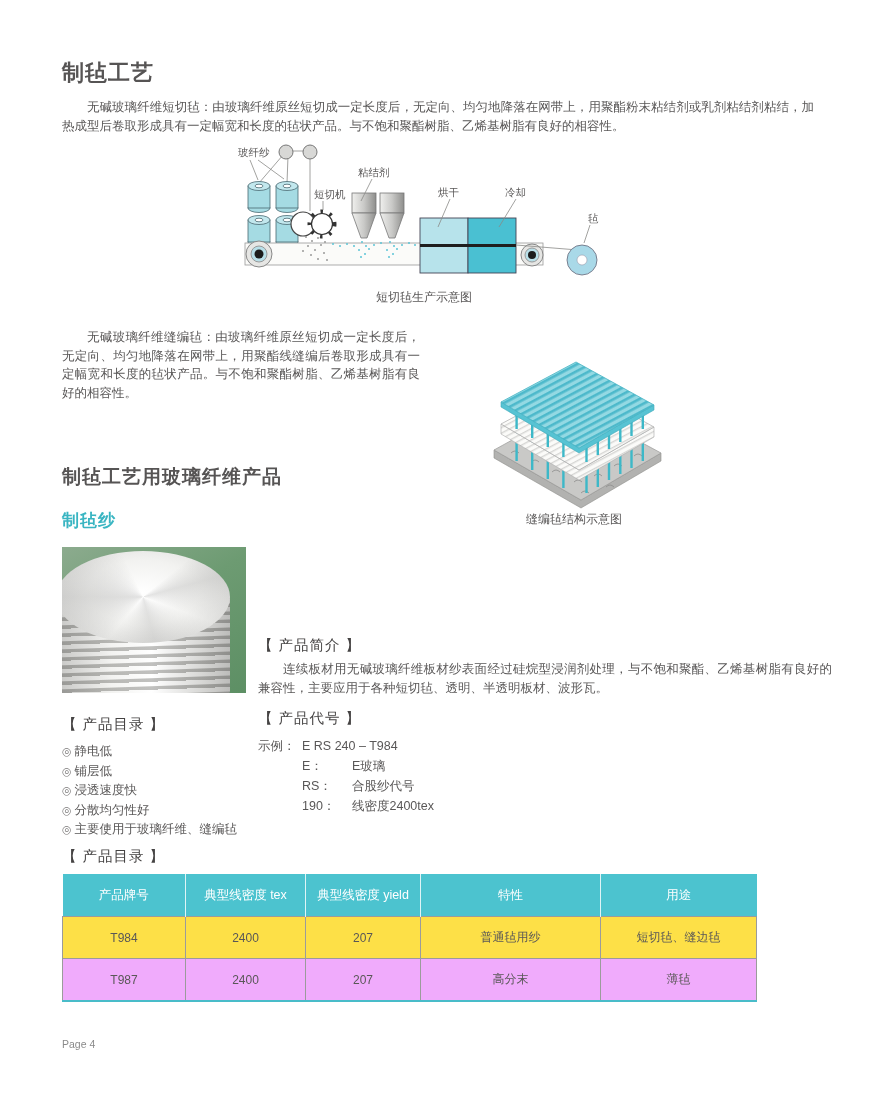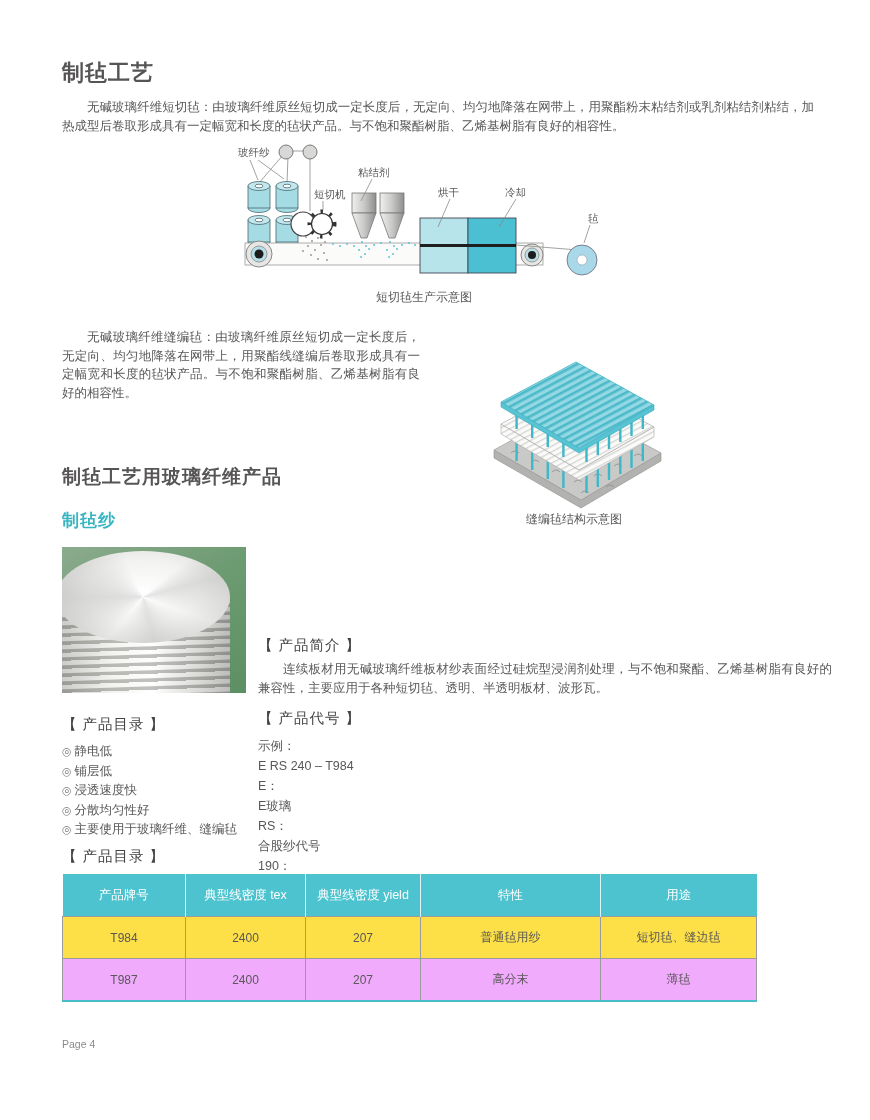--- a/index.html
+++ b/index.html
@@ -15,21 +15,21 @@
 
   .caption{font-size:12px;color:#595757;text-align:center;}
 
   .bracket-head{font-size:14.5px;color:#454343;letter-spacing:1px;}
 
   .feature-list{list-style:none;margin:0;padding:0;}
   .feature-list li{font-size:12.5px;line-height:19.5px;color:#595757;}
   .feature-list .bullet{color:#7a7878;margin-right:3px;font-size:11px;}
 
   .code-block{font-size:12.5px;color:#595757;}
-  .code-row{display:flex;line-height:20px;flex-direction:column;}
+  .code-row{display:flex;line-height:20px;}
   .code-row .c1{width:44px;flex:none;}
   .code-row .c2{width:50px;flex:none;}
   .code-row .cv{flex:1;}
 
   
   .photo{position:absolute;left:62px;top:547px;width:184px;height:146px;overflow:hidden;
          background:linear-gradient(150deg,#8cab8e 0%,#6d9b72 45%,#5d8f64 100%);}
   .roll{position:absolute;left:-6px;top:4px;width:174px;height:152px;}
   .roll-body{position:absolute;left:0;top:46px;width:174px;height:110px;
     background:

